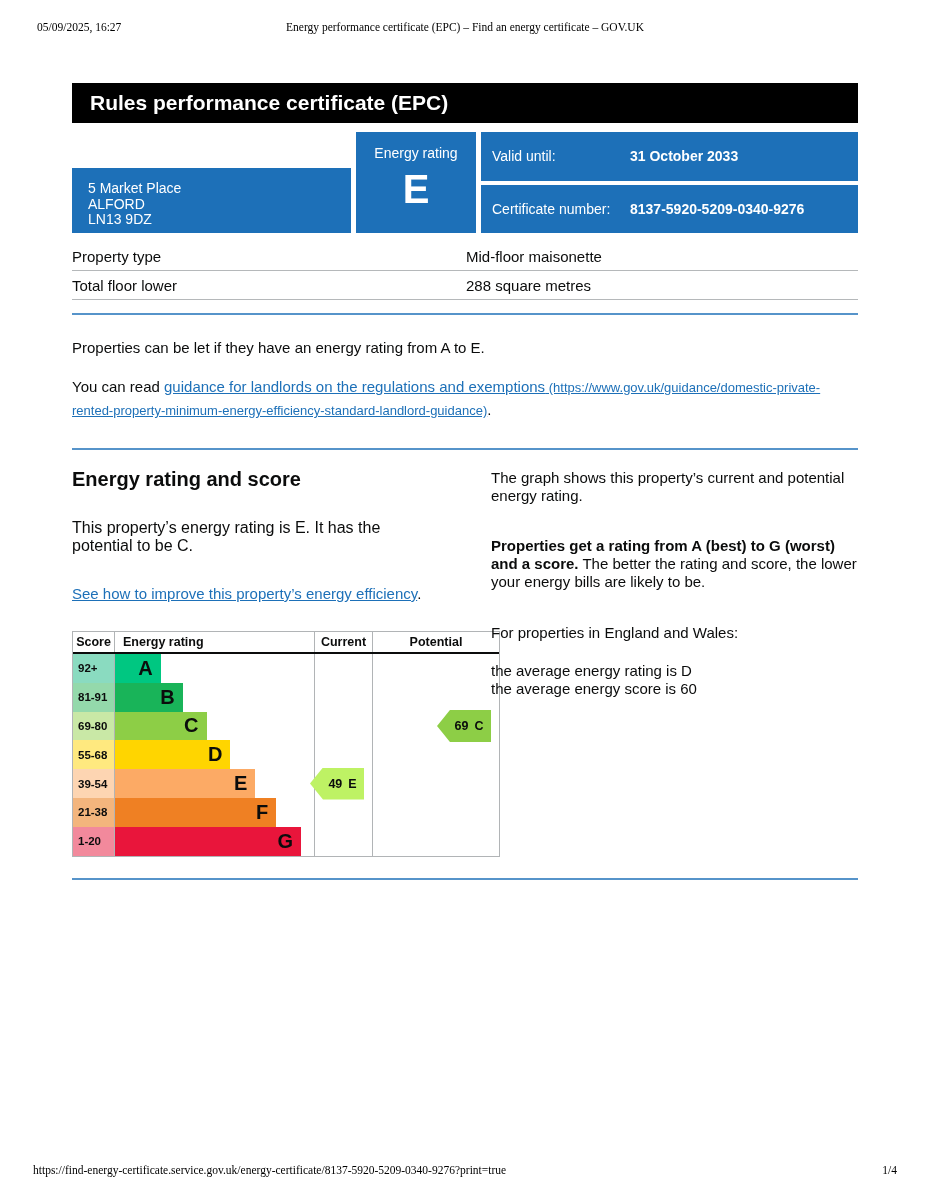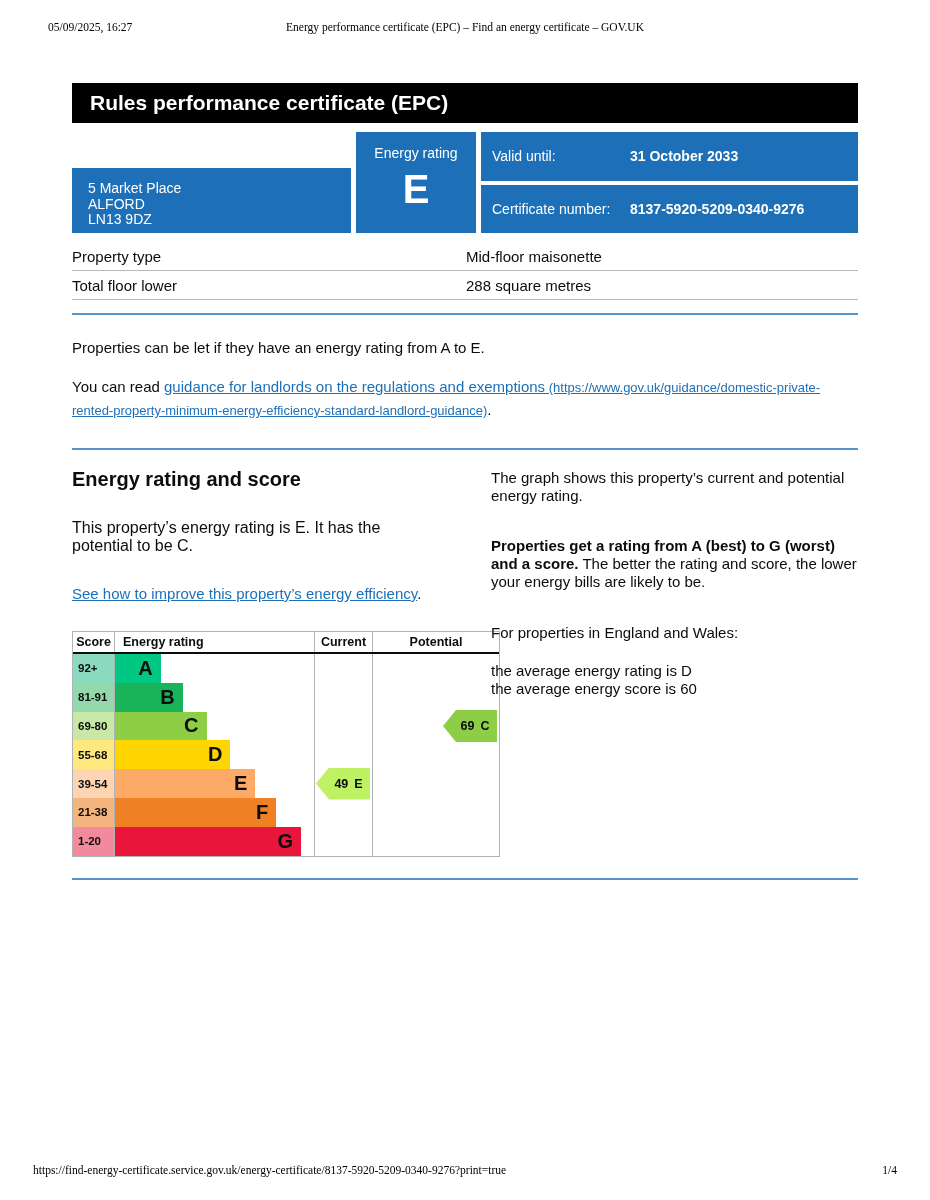--- a/index.html
+++ b/index.html
@@ -10,21 +10,21 @@
     color: #0b0c0c;
     overflow: hidden;
   }
 
   
   .print-header {
     position: absolute; top: 21px; left: 33px; right: 33px;
     font-family: "Liberation Serif", serif;
     font-size: 11.5px; color: #000;
   }
-  .ph-date { position: absolute; left: 15px; top: 0; }
+  .ph-date { position: absolute; left: 4px; top: 0; }
   .ph-title { display: block; text-align: center; }
   .print-footer {
     position: absolute; top: 1164px; left: 33px; right: 33px;
     font-family: "Liberation Serif", serif;
     font-size: 11.5px; color: #000;
     display: flex; justify-content: space-between;
   }
 
   
   .content { position: absolute; left: 72px; top: 83px; width: 786px; }
@@ -99,21 +99,21 @@
     font-size: 11.5px; font-weight: bold;
   }
   .epc-bars-cell { width: 200px; border-right: 1px solid #b1b4b6; }
   .epc-bar {
     height: 100%; display: flex; align-items: center; justify-content: flex-end;
     padding-right: 8px; font-size: 20px; font-weight: bold; color: #0b0c0c;
   }
   .epc-current-cell { width: 58px; border-right: 1px solid #b1b4b6; position: relative; }
   .epc-potential-cell { flex: 1; position: relative; }
   .epc-arrow {
-    position: absolute; right: 2px; top: 50%; transform: translateY(-50%);
+    position: absolute; right: 8px; top: 50%; transform: translateY(-50%);
     width: 54px; height: 32px;
     clip-path: polygon(0 50%, 24% 0, 100% 0, 100% 100%, 24% 100%);
     display: flex; align-items: center; justify-content: center; gap: 6px;
     padding-left: 10px; font-size: 12.5px; font-weight: bold; color: #0b0c0c;
   }
 </style>
 </head>
 <body>
 
 <div class="print-header">

